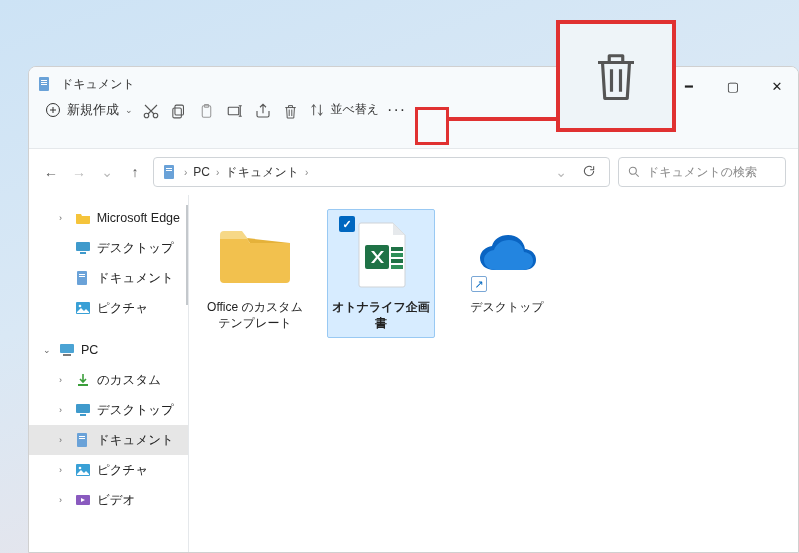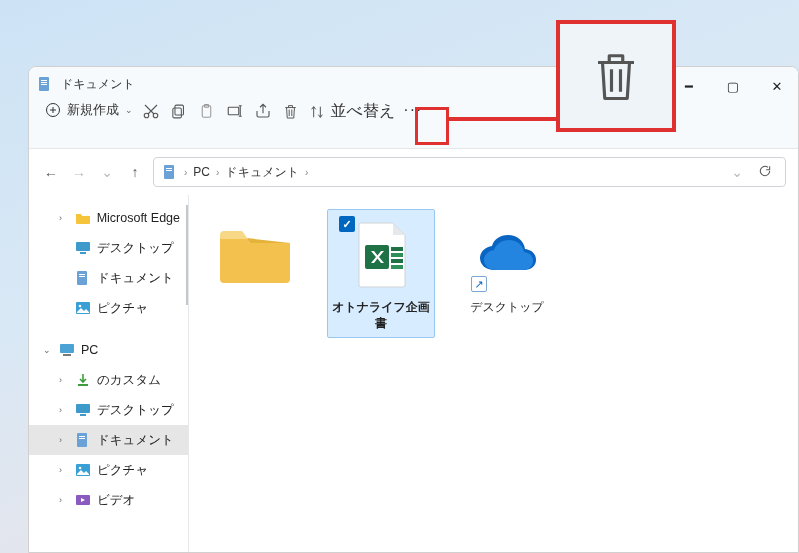--- a/index.html
+++ b/index.html
@@ -19,21 +19,21 @@
   .wincontrols { position: absolute; right: 6px; top: 6px; display: flex; gap: 14px; }
   .wincontrols span { width: 30px; height: 26px; display: flex; align-items: center; justify-content: center; font-size: 13px; color: #222; cursor: default; }
 
   .toolbar {
     height: 48px; display: flex; align-items: flex-start; gap: 8px;
     padding: 0 16px; background: #f7fafc; border-bottom: 1px solid #e5e8eb;
   }
   .tb-new { display: flex; align-items: center; gap: 6px; font-size: 13px; color: #333; }
   .tb-new .chev { font-size: 9px; color: #666; }
   .tb-icon { width: 20px; height: 20px; color: #4b5563; display: flex; align-items: center; justify-content: center; }
-  .tb-sort { display: flex; align-items: center; gap: 6px; font-size: 16px; color: #333; }
+  .tb-sort { display: flex; align-items: center; gap: 6px; font-size: 12px; color: #333; }
   .tb-more { font-size: 16px; color: #333; letter-spacing: 1px; }
 
   .del-highlight-small {
     position: absolute; left: 415px; top: 107px; width: 34px; height: 38px;
     border: 3px solid #e03131; z-index: 5; pointer-events: none;
   }
   .del-highlight-big {
     position: absolute; left: 556px; top: 20px; width: 120px; height: 112px;
     border: 4px solid #e03131; background: #eef4f8; z-index: 6;
     display: flex; align-items: center; justify-content: center;
@@ -200,20 +200,27 @@
       <span>ドキュメント</span>
       <span class="sep">›</span>
       <span style="flex:1"></span>
       <span class="nav-arrow dim">⌄</span>
       <span class="addr-refresh">
         <svg width="14" height="14" viewBox="0 0 24 24">
             <path d="M20 12a8 8 0 1 1-3-6.2M20 4v6h-6" fill="none" stroke="#555" stroke-width="1.8"></path>
           </svg>
       </span>
     </div>
+    <div class="search">
+      <svg width="14" height="14" viewBox="0 0 24 24">
+          <circle cx="10" cy="10" r="6" fill="none" stroke="#888" stroke-width="1.8"></circle>
+          <path d="M15 15l5 5" stroke="#888" stroke-width="1.8"></path>
+        </svg>
+      <span>ドキュメントの検索</span>
+    </div>
   </div>
 
   <div class="body">
 
     <div class="sidebar">
       <div class="tree-item indent">
         <span class="tree-chev">›</span>
         <svg class="tree-ico" viewBox="0 0 16 16">
             <path d="M1 4h5l1 2h8v7a1 1 0 0 1-1 1H2a1 1 0 0 1-1-1z" fill="#f5c43b"></path>
           </svg>
@@ -304,20 +311,21 @@
       <div class="scroll-hint"></div>
 
       <div class="file">
         <div class="thumb">
           <svg width="78" height="64" viewBox="0 0 78 64">
             <path d="M4 12h24l6 8h40v36a4 4 0 0 1-4 4H8a4 4 0 0 1-4-4z" fill="#f2c14e"></path>
             <path d="M4 12h24l6 8h40" fill="#e5b23a"></path>
             <path d="M4 12a4 4 0 0 1 4-4h18l6 8H4z" fill="#f6d887"></path>
           </svg>
         </div>
+        <div class="label">Office のカスタム テンプレート</div>
       </div>
 
       <div class="file selected">
         <div class="thumb">
           <div class="check"></div>
           <svg width="72" height="72" viewBox="0 0 72 72">
             <path d="M16 4h32l12 12v50a2 2 0 0 1-2 2H16a2 2 0 0 1-2-2V6a2 2 0 0 1 2-2z" fill="#fff" stroke="#cfd3d7"></path>
             <path d="M48 4v12h12z" fill="#e6e9ec"></path>
             <rect x="20" y="26" width="24" height="24" rx="2" fill="#1f7246"></rect>
             <path d="M26 32l5 6-5 6h3l3.5-4.4L36 44h3l-5-6 5-6h-3l-3.5 4.4L29 32z" fill="#fff"></path>

